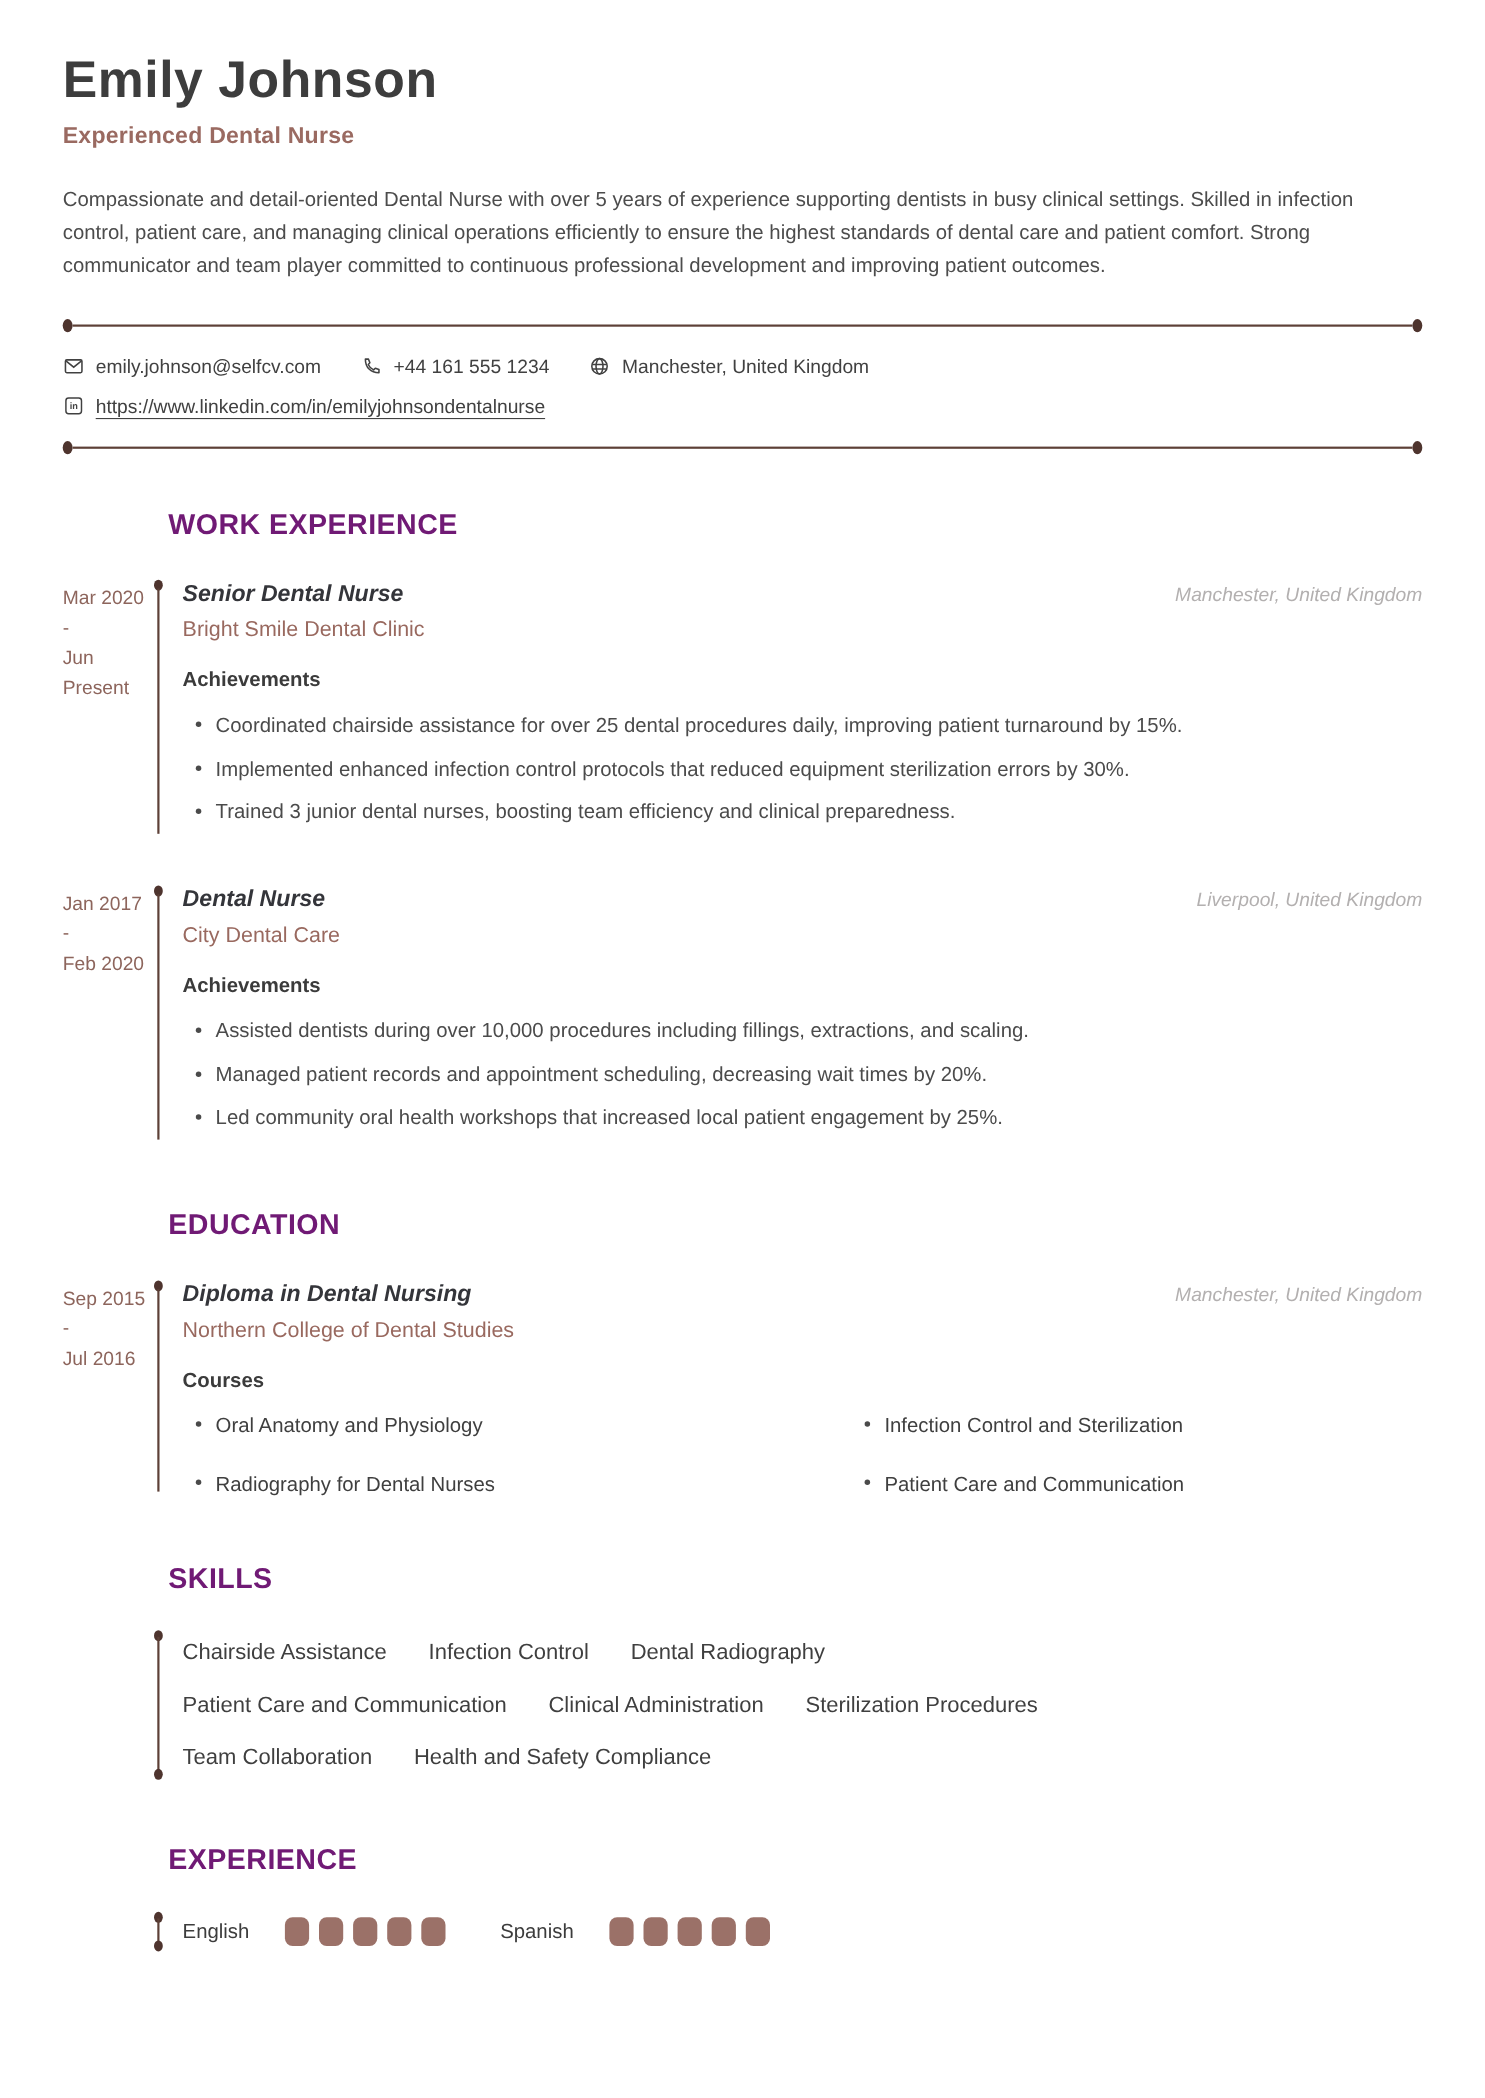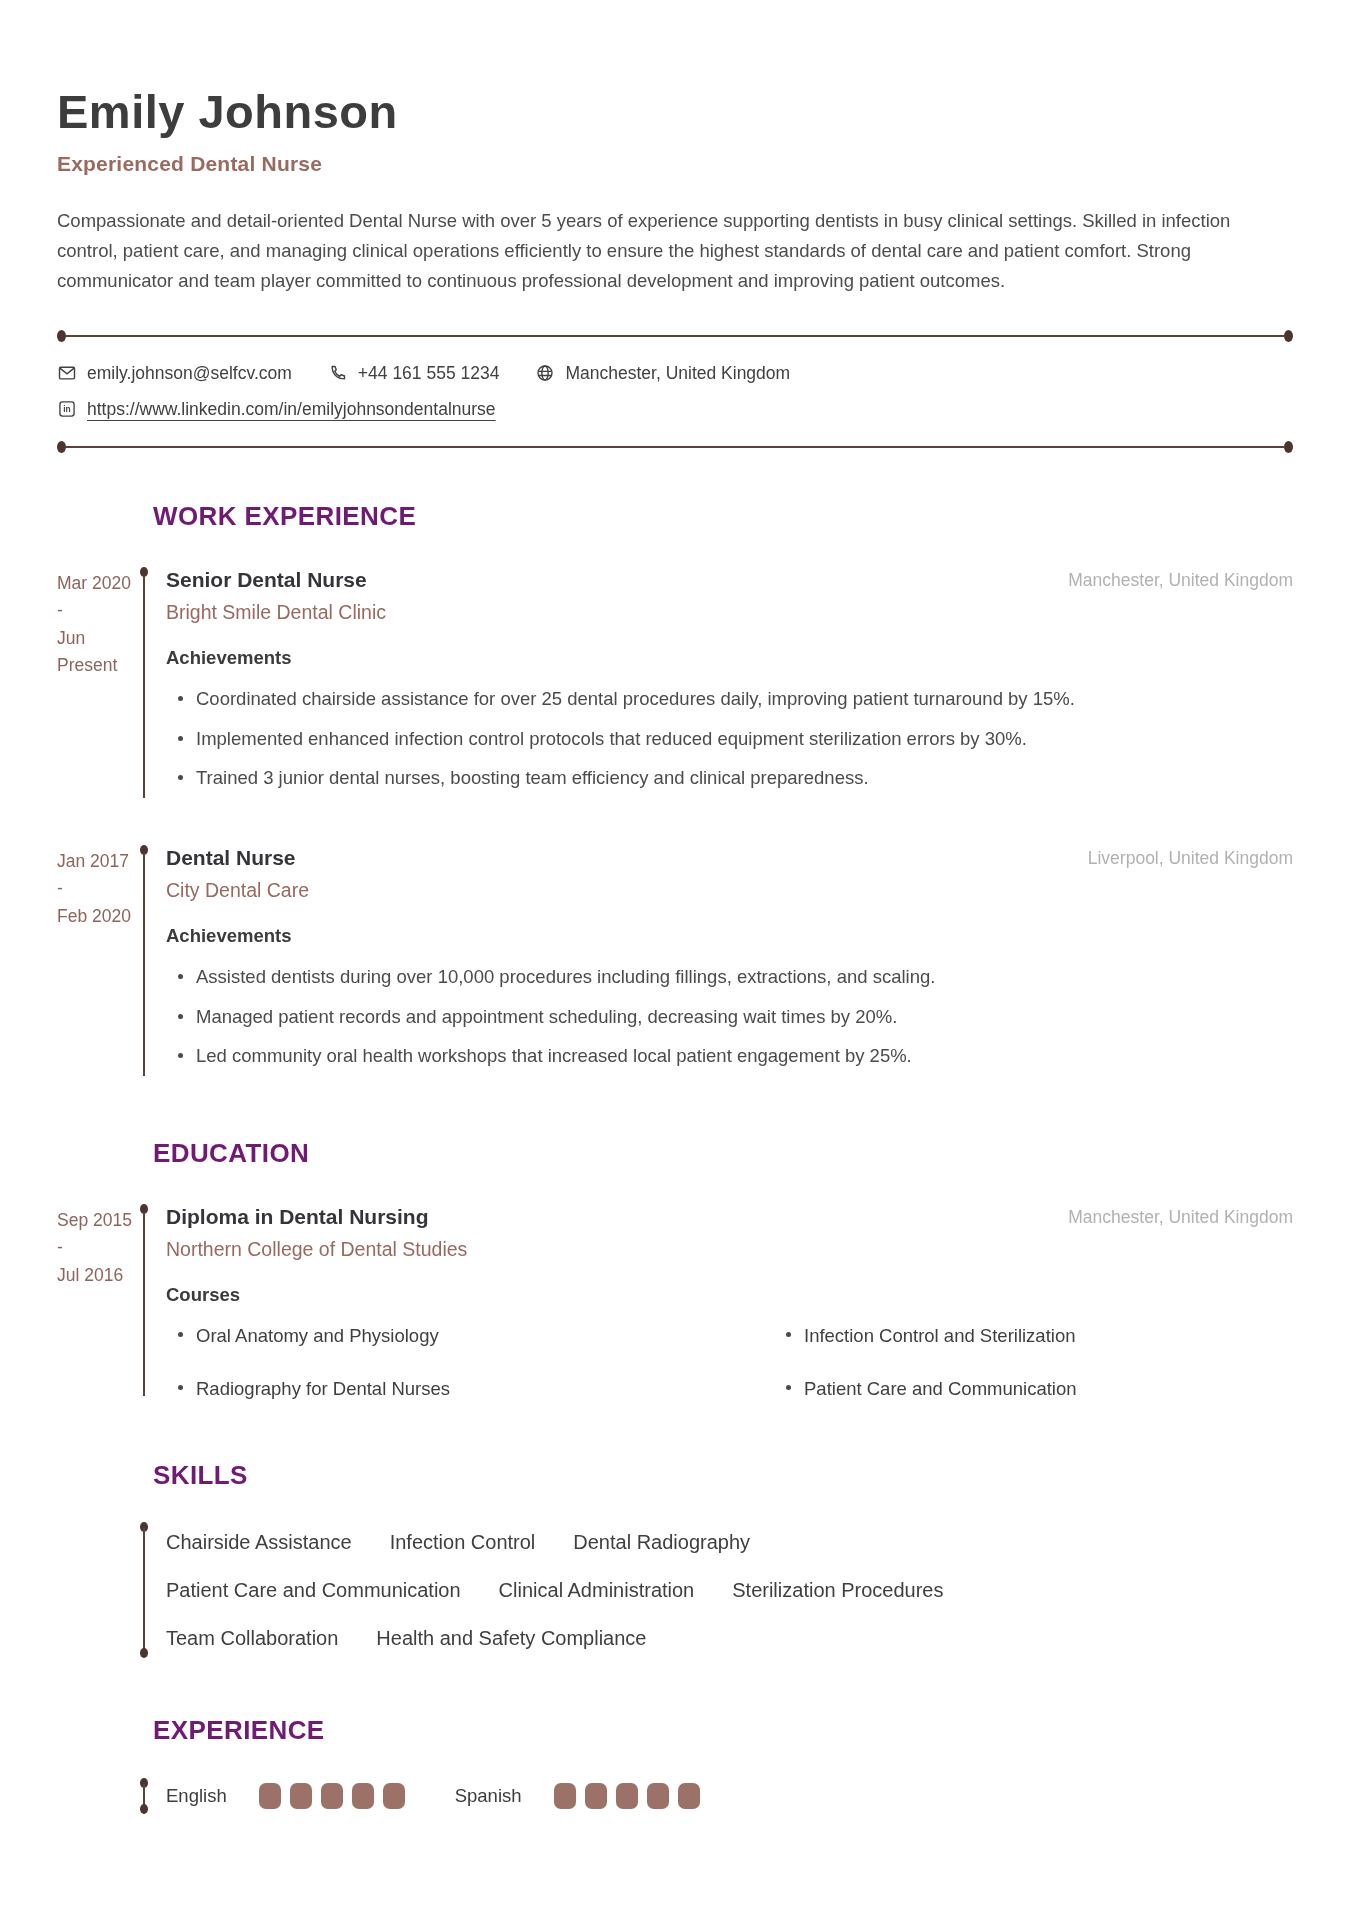--- a/index.html
+++ b/index.html
@@ -2,21 +2,21 @@
 <html><head>
 <meta charset="utf-8">
 <style>
   * { margin:0; padding:0; box-sizing:border-box; }
   html,body { background:#ffffff; }
   body {
     width:1350px; height:1907px; margin:0 auto;
     font-family:"Liberation Sans", sans-serif;
     color:#434343; overflow:hidden;
   }
-  .page { padding:84px 57px 0 57px; }
+  .page { padding:44px 57px 0 57px; }
 
   
   .name {
     font-size:47px; font-weight:bold; color:#3D3D3D; letter-spacing:0.5px;
   }
   .job-headline {
     font-size:21px; font-weight:bold; color:#9A6A61; margin-top:13px; letter-spacing:0.2px;
   }
   .summary {
     margin-top:30px; font-size:18.5px; line-height:1.62; color:#4C4C4C; max-width:1236px;
@@ -50,21 +50,21 @@
 
   .date-col { color:#8D655C; font-size:17.5px; line-height:1.45; padding-top:3px; }
   .date-col div { margin-bottom:2px; }
 
   .timeline { position:relative; }
   .tl-line { position:absolute; left:6px; top:7px; bottom:6px; width:2px; background:#5D4037; }
   .tl-dot-top { position:absolute; left:3px; top:-1px; width:8px; height:10px; border-radius:50%; background:#4E342E; }
   .tl-dot-bottom { position:absolute; left:3px; bottom:-3px; width:8px; height:10px; border-radius:50%; background:#4E342E; }
 
   .entry-content { padding-left:13px; }
-  .entry-head { display:flex; justify-content:space-between; align-items:flex-start; }
+  .entry-head { display:flex; justify-content:space-between; align-items:flex-start;font-style:italic; }
   .entry-title { font-size:21px; font-weight:bold; color:#34353A; }
   .entry-loc { font-size:17.5px; color:#B3B0B0; padding-top:2px; }
   .company { font-size:19.5px; color:#99695F; margin-top:9px; }
   .sub-label { font-size:18.5px; font-weight:bold; color:#3B3B3B; margin-top:23px; }
 
   ul.bullets { list-style:none; margin-top:16px; }
   ul.bullets li {
     position:relative; padding-left:30px; font-size:18.5px; color:#4B4B4B;
     line-height:1.55; margin-bottom:11px;
   }

